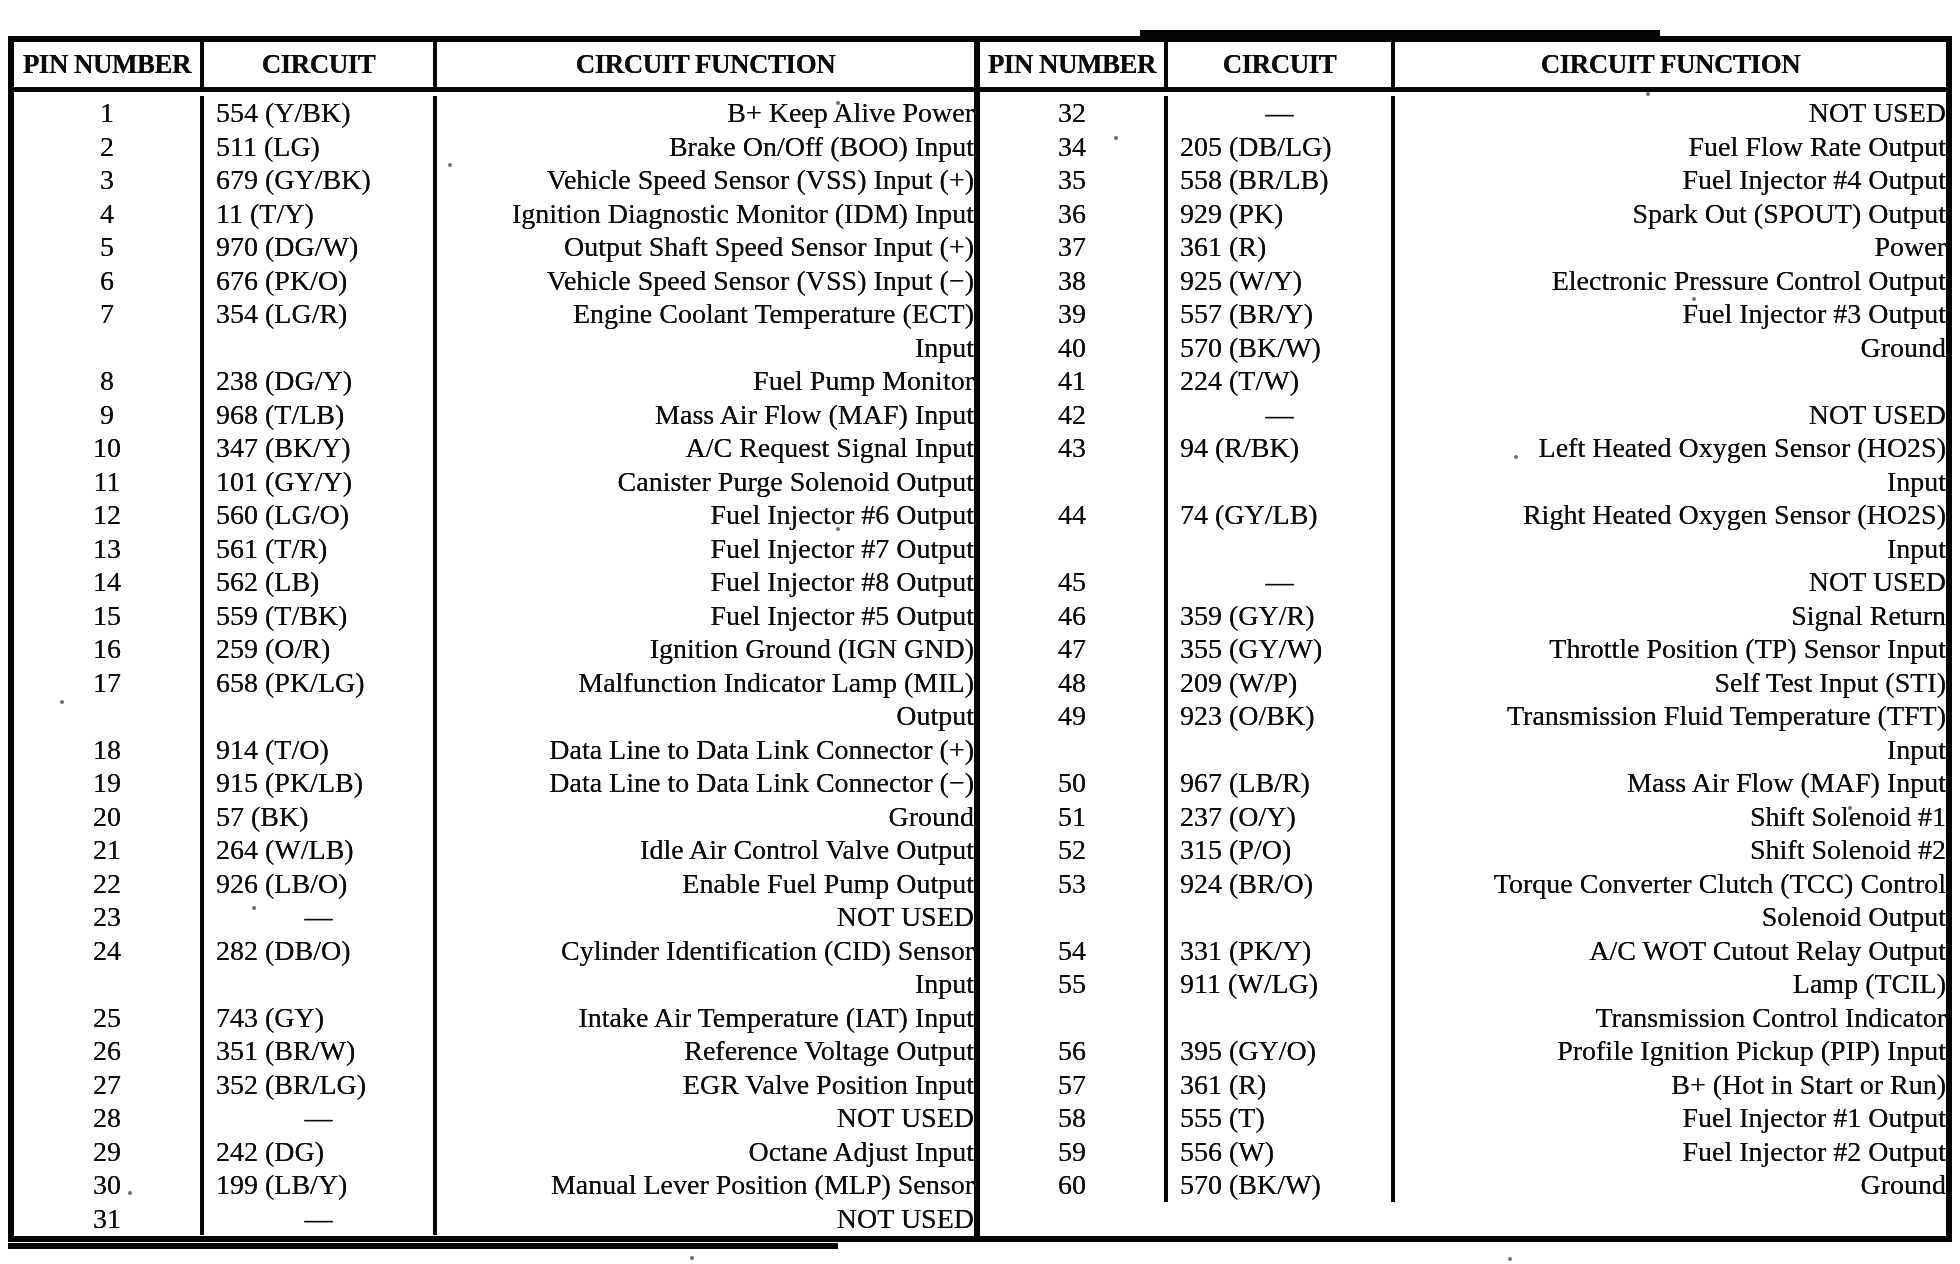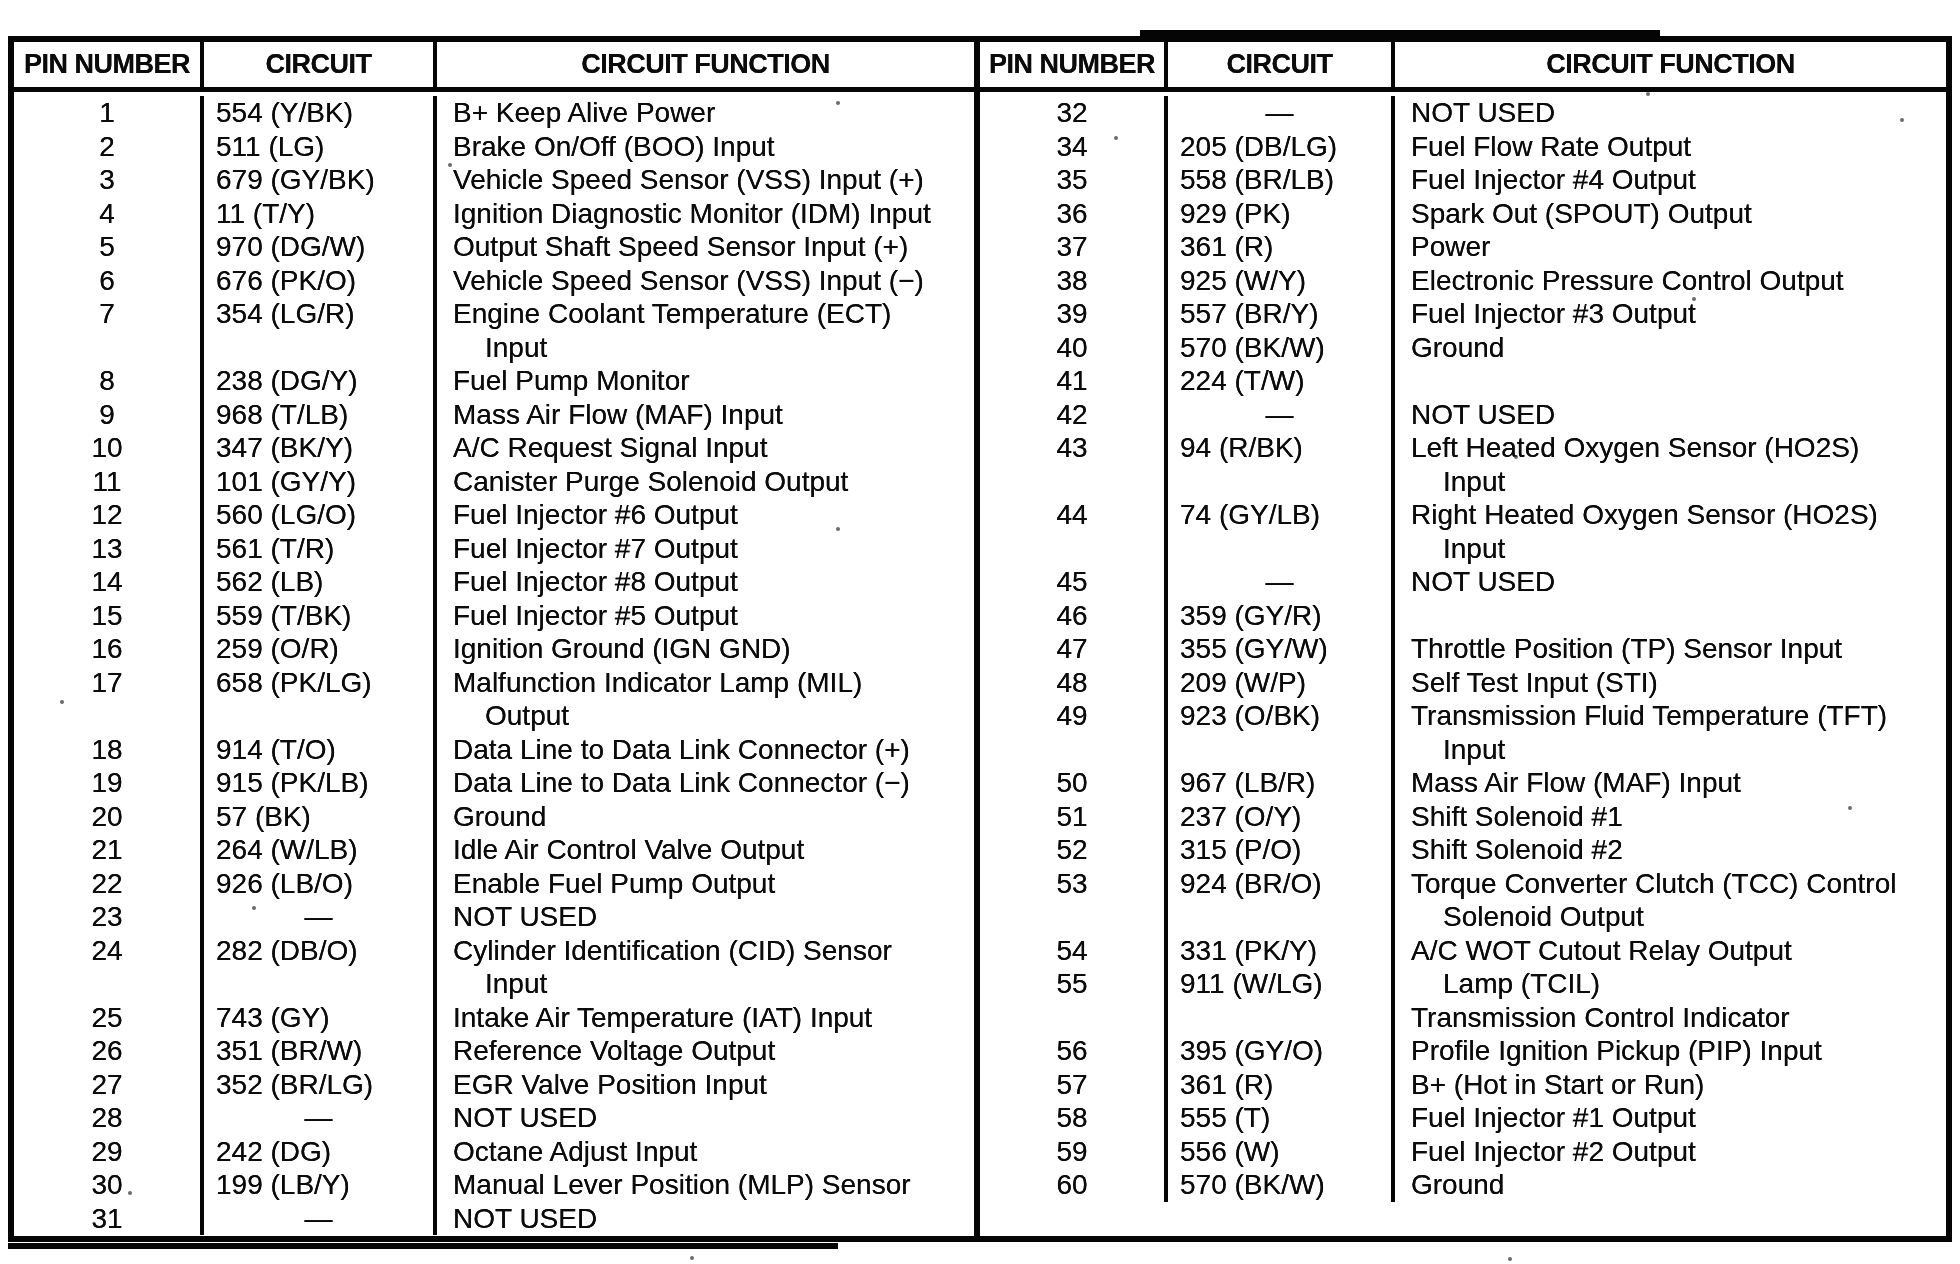--- a/index.html
+++ b/index.html
@@ -1,19 +1,19 @@
 <!DOCTYPE html>
 <html><head>
 <meta charset="utf-8">
 <style>
   * { box-sizing: border-box; margin: 0; padding: 0; }
   html, body { width: 1960px; height: 1264px; background: #ffffff; overflow: hidden; }
   body { font-family: "Liberation Sans", "DejaVu Sans", sans-serif; color: #0b0b0b; }
 
-  .page { position: relative; width: 1708px; height: 1264px; background: #ffffff; }
+  .page { position: relative; width: 1708px; height: 1264px; background: #ffffff; font-family: Liberation Serif, serif; }
 
   .pintable {
     position: absolute;
     top: 36px;
     height: 1206px;
     background: #ffffff;
     border: 6px solid #050505;
   }
   .t0 { left: 8px;   width: 972px; }
   .t1 { left: 980px; width: 972px; border-left: none; }
@@ -42,21 +42,21 @@
   .trow { display: grid; }
   .td {
     font-size: 28px;
     line-height: 33.5px;
     white-space: nowrap;
     text-shadow: 0 0 0.55px rgba(0,0,0,0.9);
   }
   .td.pin { text-align: center; }
   .td.cir { padding-left: 12px; }
   .td.cir.dash { padding-left: 0; text-align: center; }
-  .td.fn  { padding-left: 16px; overflow: hidden; }
+  .td.fn  { padding-left: 16px; overflow: hidden; text-align: right; }
   .td.fn .line { line-height: 33.5px; }
   .td.fn .cont { padding-left: 32px; }
 
   
   .artifact { position: absolute; background: #050505; }
   .bar-top-right    { left: 1140px; top: 30px;   width: 520px; height: 7px; }
   .bar-bottom-left  { left: 8px;    top: 1243px; width: 830px; height: 6px; }
   .dot {
     position: absolute; width: 4px; height: 4px; border-radius: 50%;
     background: #3a3a3a; opacity: 0.75;
@@ -390,20 +390,23 @@
         <div class="trow">
           <div class="td pin">45</div>
           <div class="td cir dash">—</div>
           <div class="td fn">
             <div class="line">NOT USED</div>
           </div>
         </div>
         <div class="trow">
           <div class="td pin">46</div>
           <div class="td cir">359 (GY/R)</div>
+          <div class="td fn">
+            <div class="line">Signal Return</div>
+          </div>
         </div>
         <div class="trow">
           <div class="td pin">47</div>
           <div class="td cir">355 (GY/W)</div>
           <div class="td fn">
             <div class="line">Throttle Position (TP) Sensor Input</div>
           </div>
         </div>
         <div class="trow">
           <div class="td pin">48</div>

